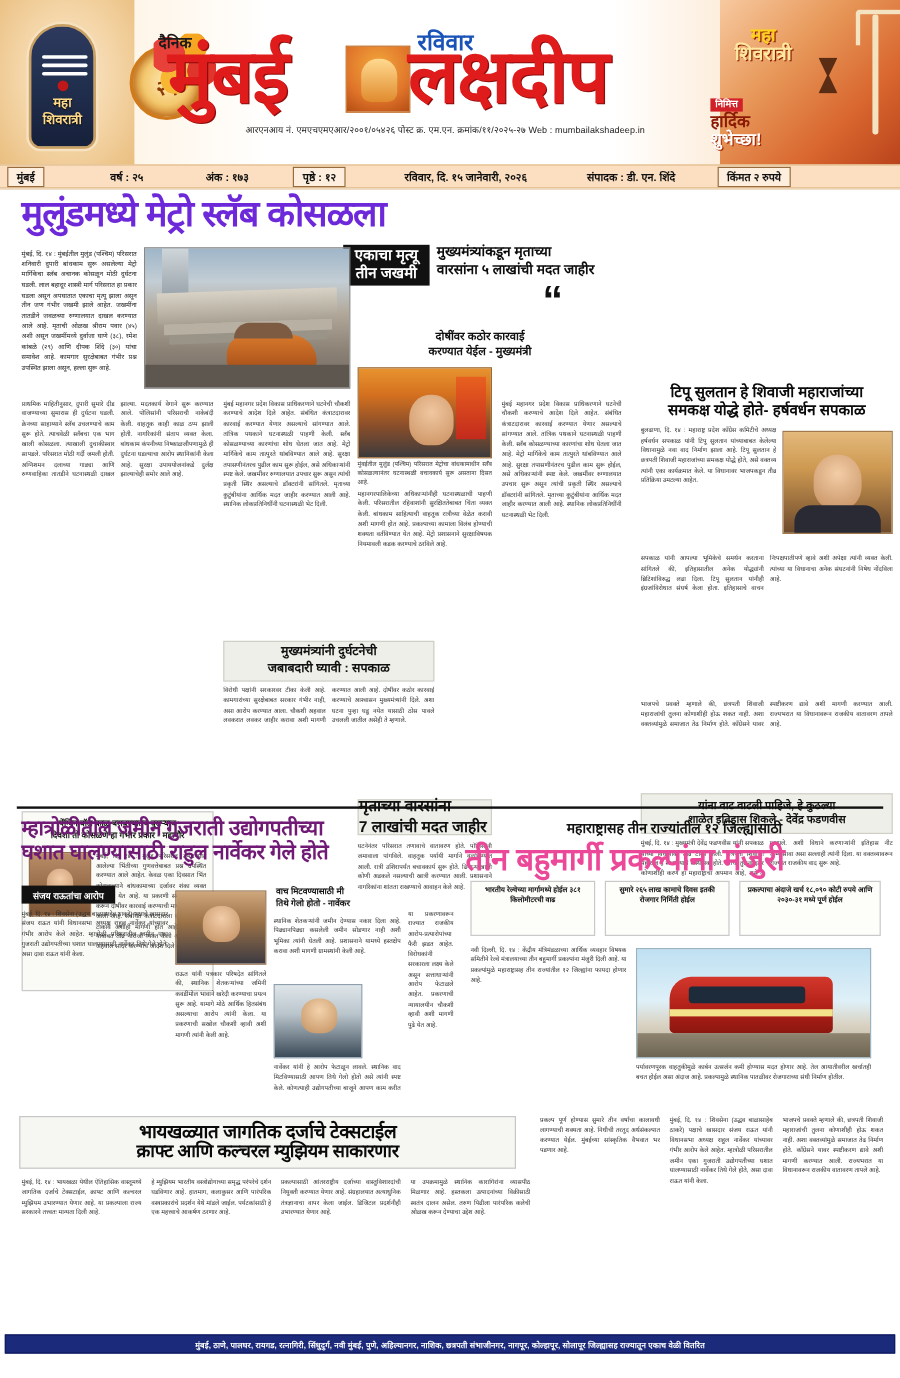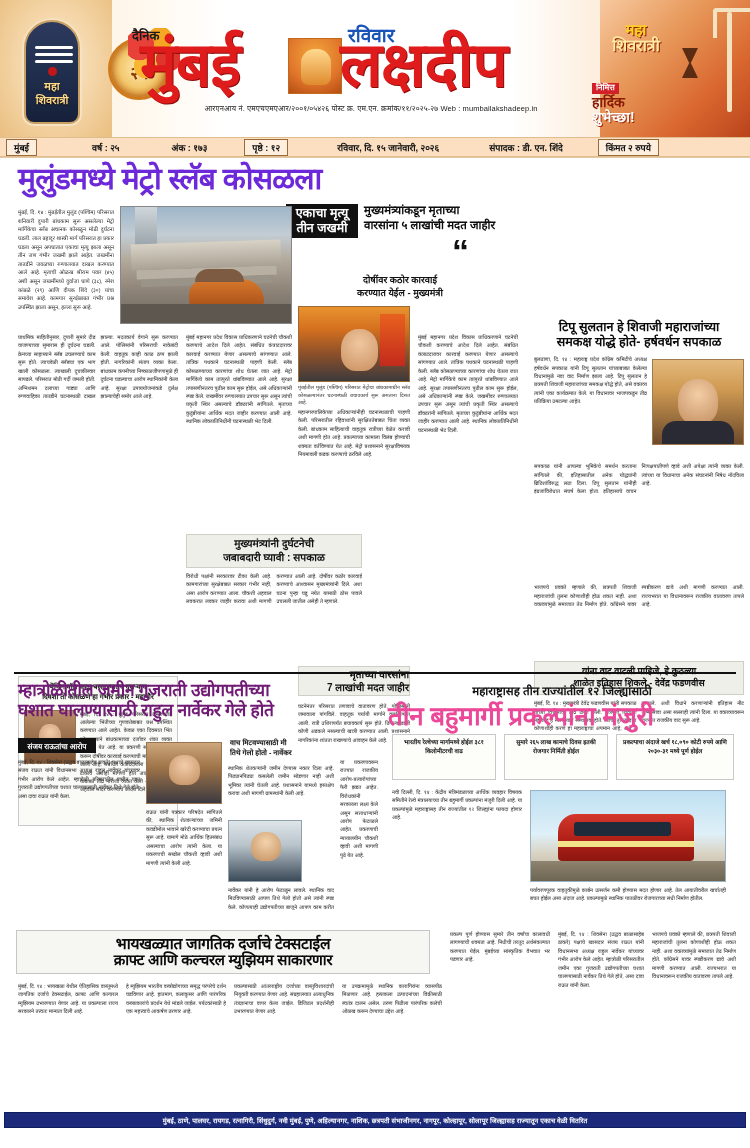--- a/index.html
+++ b/index.html
@@ -235,22 +235,22 @@
 
   .sub-dghat {
     position:absolute; left:186px; top:376px; width:176px; height:34px;
     background:#efefe9; border:1px solid #cfcfc6;
     display:flex; flex-direction:column; justify-content:center; align-items:center;
     font-size:10.4px; font-weight:bold; color:#111; line-height:1.3;
   }
   .sub-mrut {
     position:absolute; left:298px; top:508px; width:112px; height:30px;
     background:#efefe9; border:1px solid #cfcfc6;
-    display:flex; flex-direction:column; justify-content:center; align-items:flex-end;
-    font-size:10px; font-weight:bold; color:#111; line-height:1.3;
+    display:flex; flex-direction:column; justify-content:center; align-items:flex-start;
+    font-size:13px; font-weight:bold; color:#111; line-height:1.3;
   }
 
   .pengwin-box {
     position:absolute; left:18px; top:518px; width:160px; height:150px;
     border:1px solid #c9c9c9; background:#fafaf7; padding:5px;
   }
   .pengwin-head {
     font-size:7px; font-weight:bold; color:#111; line-height:1.4; text-align:center;
     border-bottom:1px solid #d5d5d5; padding-bottom:3px; margin-bottom:4px;
   }

